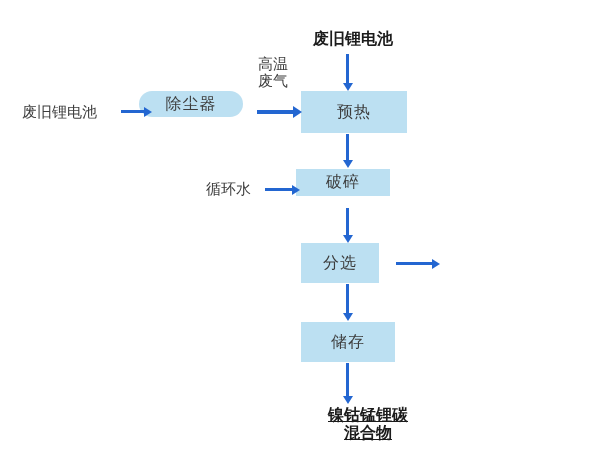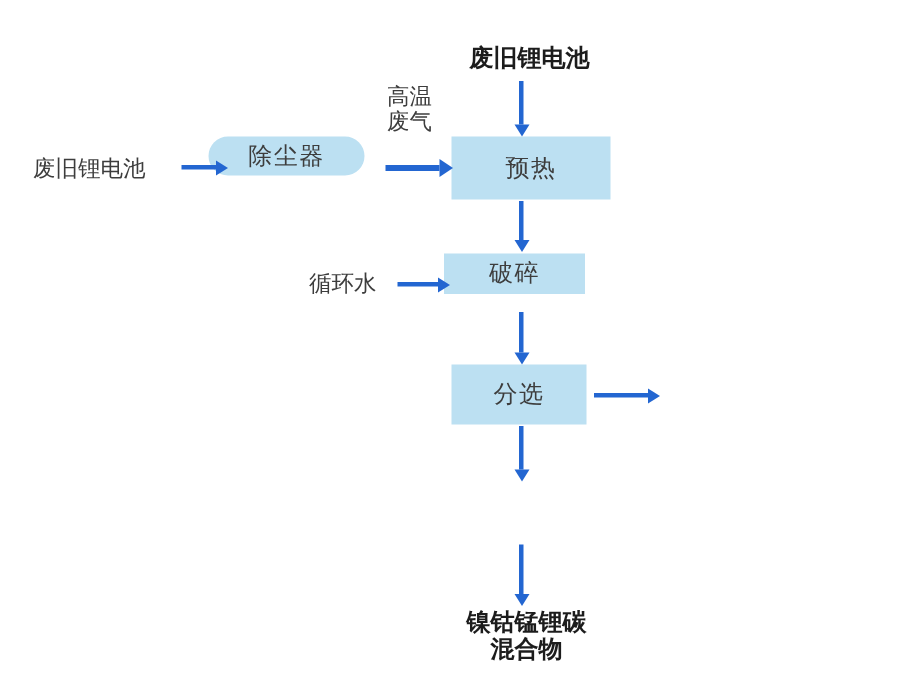--- a/index.html
+++ b/index.html
@@ -86,31 +86,32 @@
   <div class="lbl bold center" style="left:283px; top:30px; width:140px;">废旧锂电池</div>
 
   <div class="lbl" style="left:22px; top:104px;">废旧锂电池</div>
 
   <div class="lbl center" style="left:255px; top:56px; width:36px;">高温
 废气</div>
 
   <div class="lbl" style="left:206px; top:181px;">循环水</div>
 
 
-  <div class="lbl bold center" style="left:281px; top:406px; width:140px;">镍钴锰锂碳
+  <div class="lbl bold center" style="left:298px; top:406px; width:140px;text-decoration:underline;">镍钴锰锂碳
 混合物</div>
 
   <div class="box" style="left:139px; top:91px; width:104px; height:26px;border-radius:14px;">除尘器</div>
 
   <div class="box" style="left:301px; top:91px; width:106px; height:42px;">预热</div>
 
   <div class="box" style="left:296px; top:169px; width:94px; height:27px;">破碎</div>
 
-  <div class="box" style="left:301px; top:243px; width:90px; height:40px;">分选</div>
+  <div class="box" style="left:301px; top:243px; width:78px; height:40px;">分选</div>
 
+  <div class="box" style="left:301px; top:322px; width:94px; height:40px;">储存</div>
 
   <div class="varrow" style="left:346px; top:54px; height:29px;"></div>
   <div class="varrow" style="left:346px; top:134px; height:26px;"></div>
   <div class="varrow" style="left:346px; top:208px; height:27px;"></div>
   <div class="varrow" style="left:346px; top:284px; height:29px;"></div>
   <div class="varrow" style="left:346px; top:363px; height:33px;"></div>
 
   <div class="harrow" style="left:121px; top:110px; width:23px;"></div>
   <div class="harrow thick" style="left:257px; top:110px; width:36px;"></div>
   <div class="harrow" style="left:265px; top:188px; width:27px;"></div>

